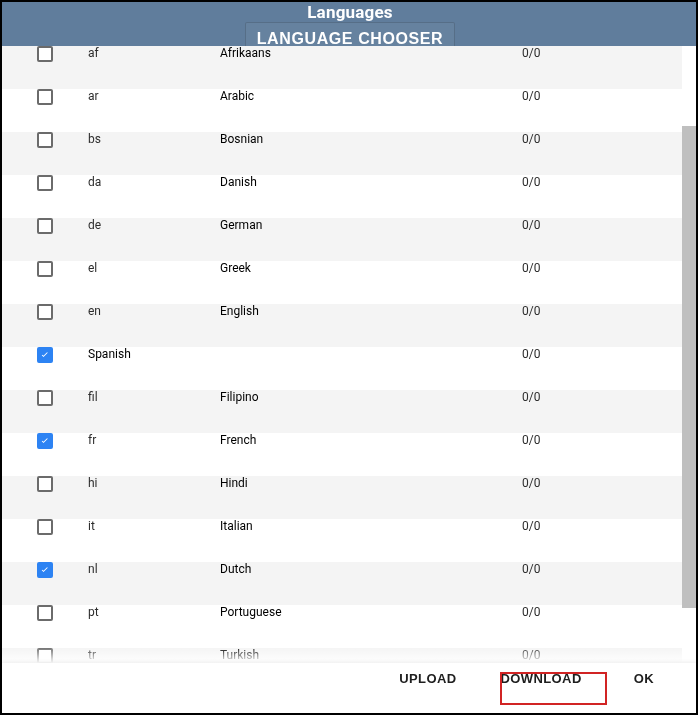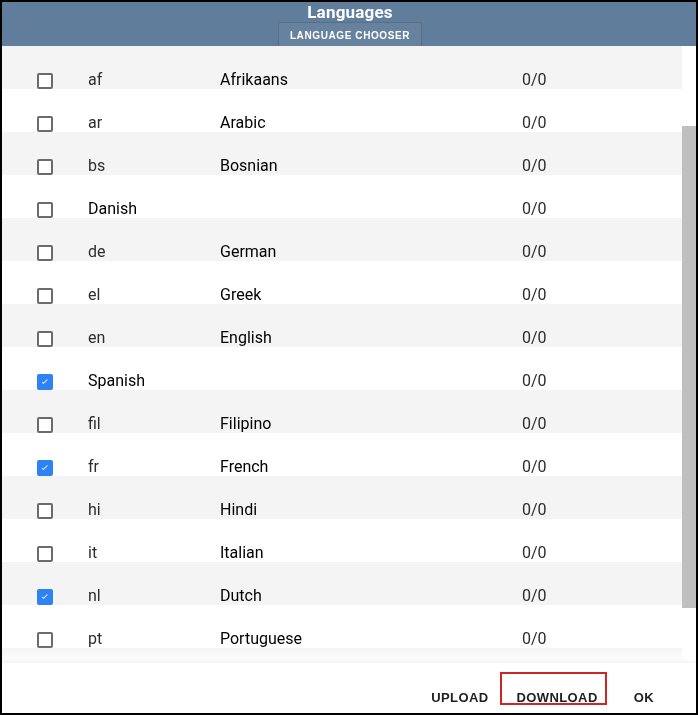--- a/index.html
+++ b/index.html
@@ -31,42 +31,42 @@
   }
   .header-title {
     font-size: 17px;
     font-weight: 700;
     letter-spacing: 0.2px;
   }
   .lang-chooser-btn {
     background: rgba(255,255,255,0.04);
     border: none;
     color: #fff;
-    font-size: 10px;
+    font-size: 16px;
     font-weight: 700;
     letter-spacing: 0.6px;
     padding: 8px 12px;
     cursor: pointer;
     box-shadow: inset 0 0 0 1px rgba(0,0,0,0.15);
     border-radius: 2px;
   }
   .scroll-area {
     flex: 1 1 auto;
     overflow: hidden;
     position: relative;
   }
   .rows {
     position: absolute;
     top: 0; left: 0; right: 0;
   }
   .row {
     height: 43px;
     display: flex;
-    align-items: flex-end;
-    font-size: 16px;
+    align-items: flex-start;
+    font-size: 12px;
     color: #333;
   }
   .row:nth-child(odd) { background: #f4f4f4; }
   .row:nth-child(even) { background: #fff; }
   .cell-cb {
     width: 86px;
     display: flex;
     justify-content: center;
     align-items: center;
   }
@@ -126,23 +126,23 @@
     position: absolute;
     top: 0;
     height: 100%;
     border-radius: 0;
     cursor: pointer;
   }
   .footer {
     height: 50px;
     flex-shrink: 0;
     display: flex;
-    align-items: flex-end;
+    align-items: flex-start;
     justify-content: flex-end;
-    gap: 8px;
+    gap: 24px;
     padding: 0 24px;
     background: #fff;
     box-shadow: 0 -1px 4px rgba(0,0,0,0.08);
     position: relative;
     z-index: 2;
   }
   .footer-btn {
     border: none;
     background: none;
     font-size: 13px;
@@ -201,20 +201,21 @@
               <div class="checkbox"></div>
             </div>
             <div class="cell-code">bs</div>
             <div class="cell-name">Bosnian</div>
             <div class="cell-count">0/0</div>
           </div>
           <div class="row">
             <div class="cell-cb">
               <div class="checkbox"></div>
             </div>
+            <div class="cell-code">da</div>
             <div class="cell-name">Danish</div>
             <div class="cell-count">0/0</div>
           </div>
           <div class="row">
             <div class="cell-cb">
               <div class="checkbox"></div>
             </div>
             <div class="cell-code">de</div>
             <div class="cell-name">German</div>
             <div class="cell-count">0/0</div>

